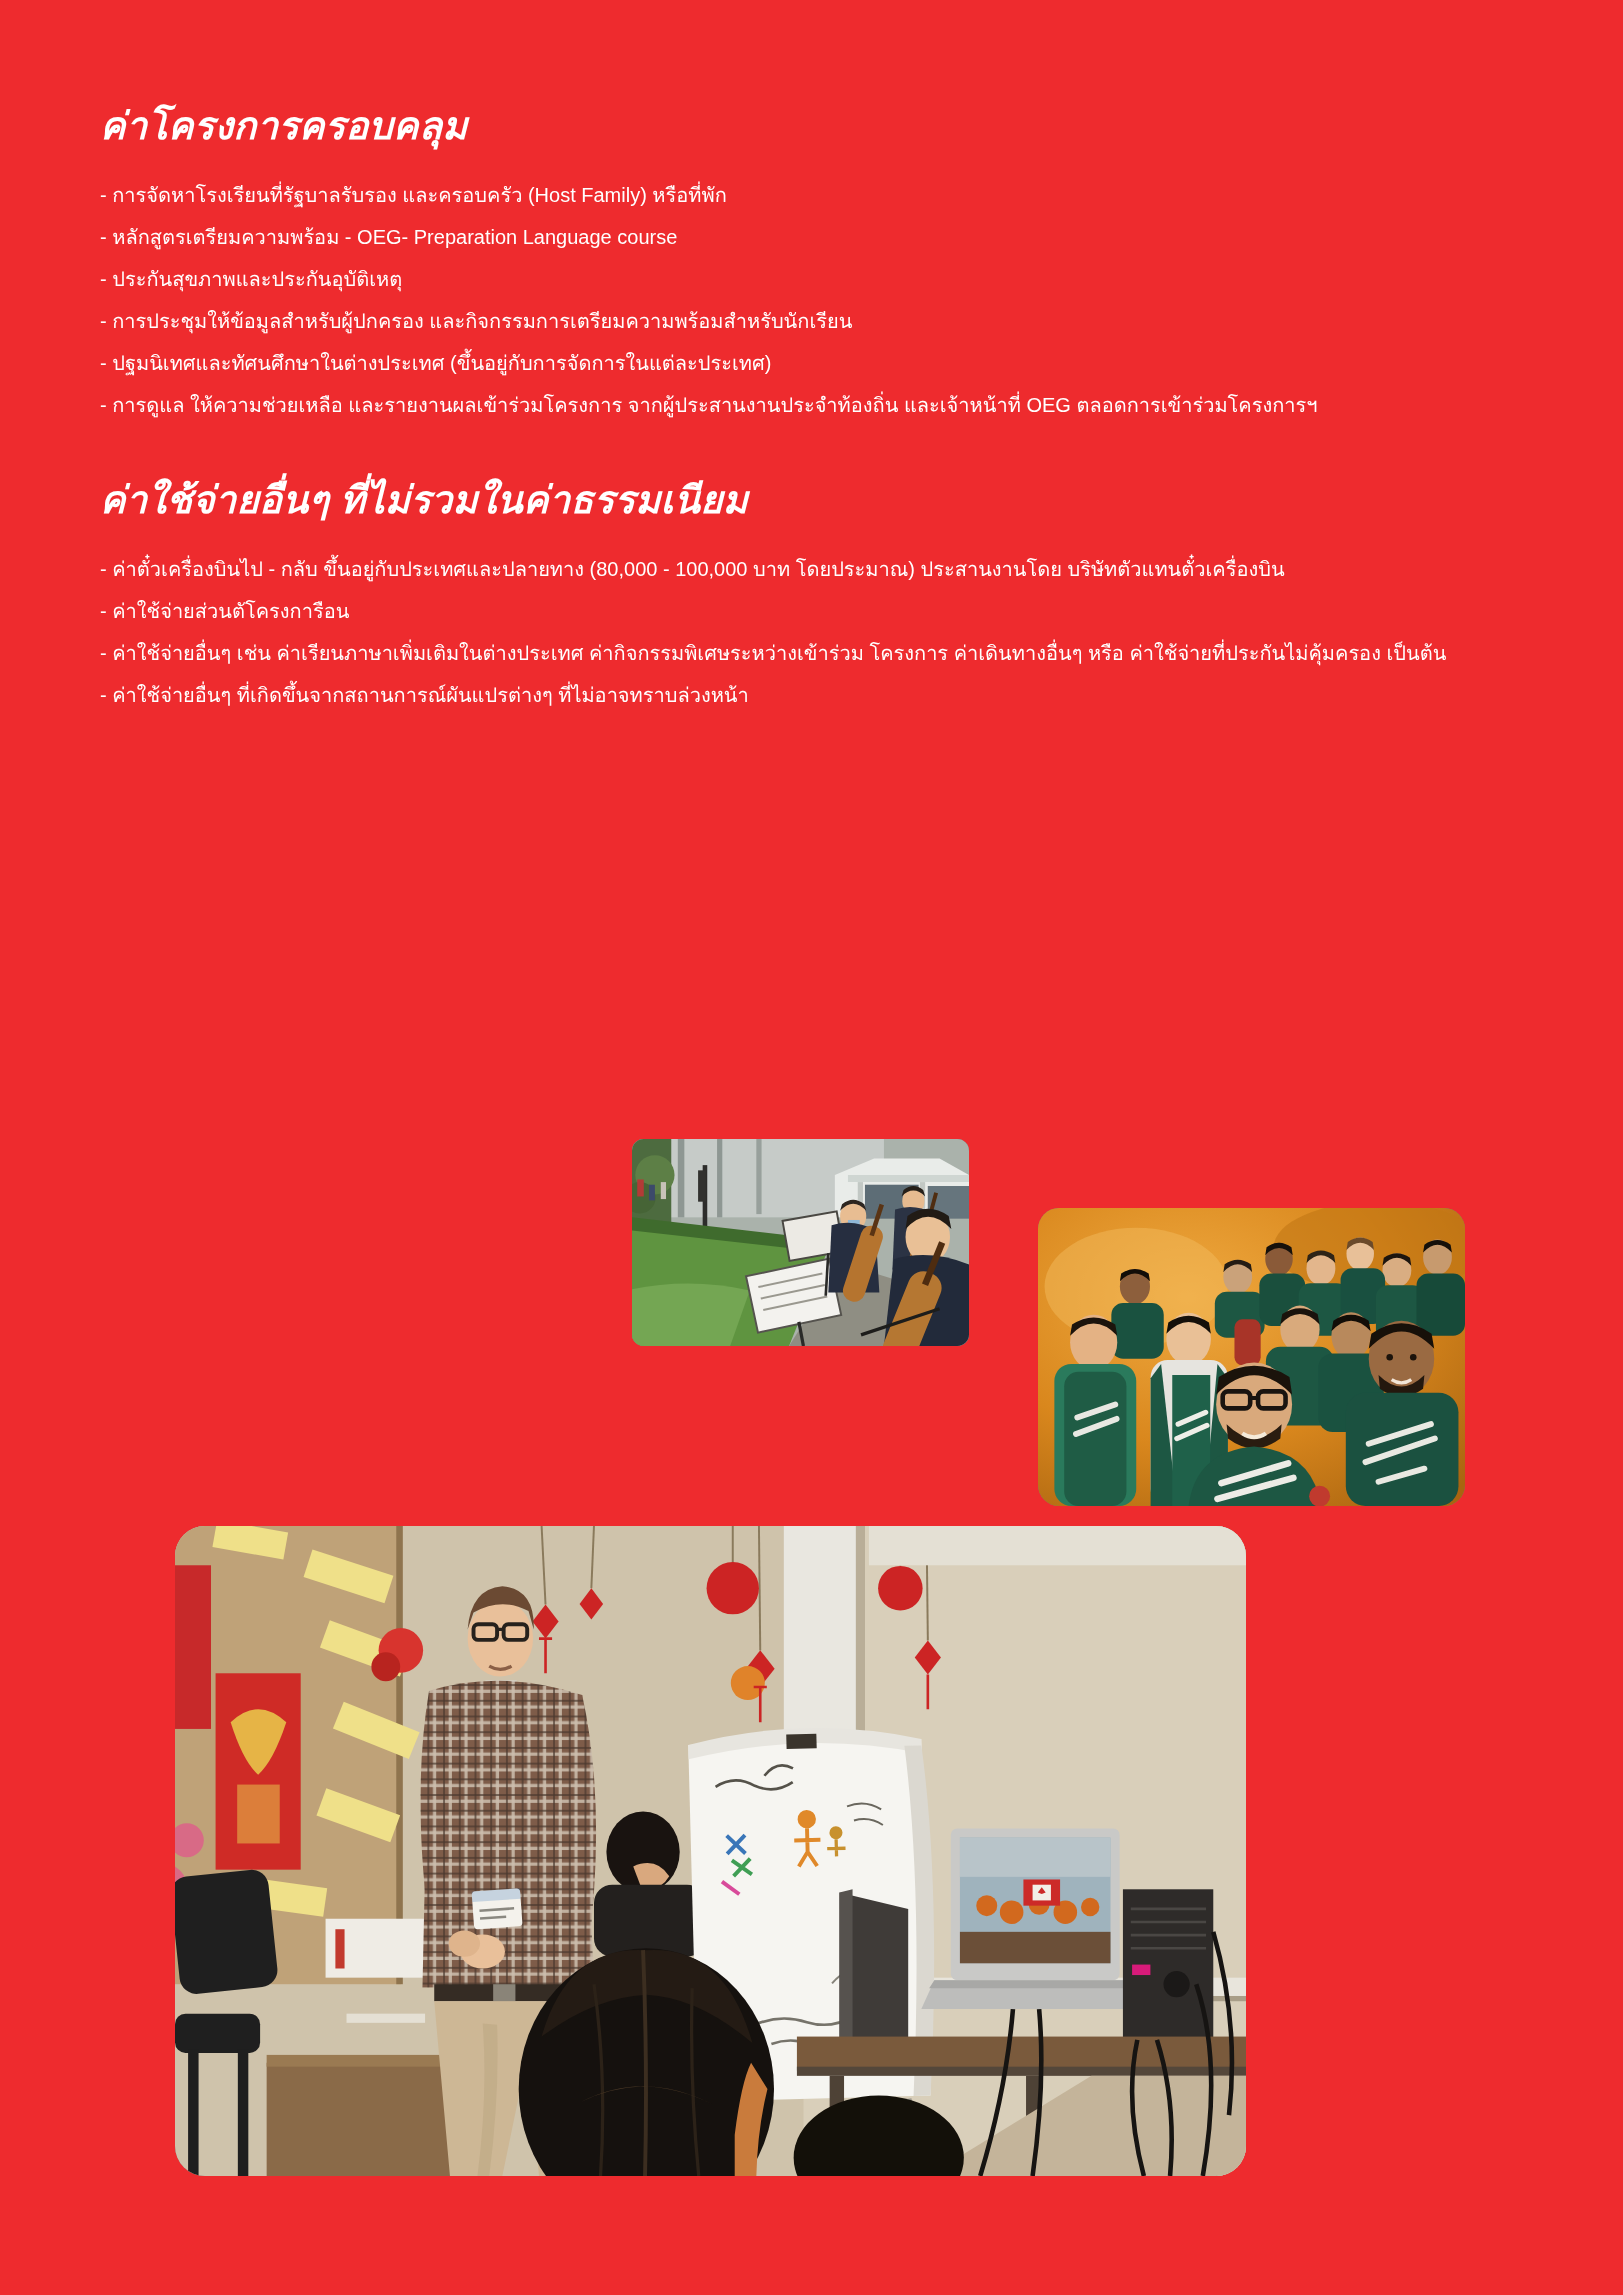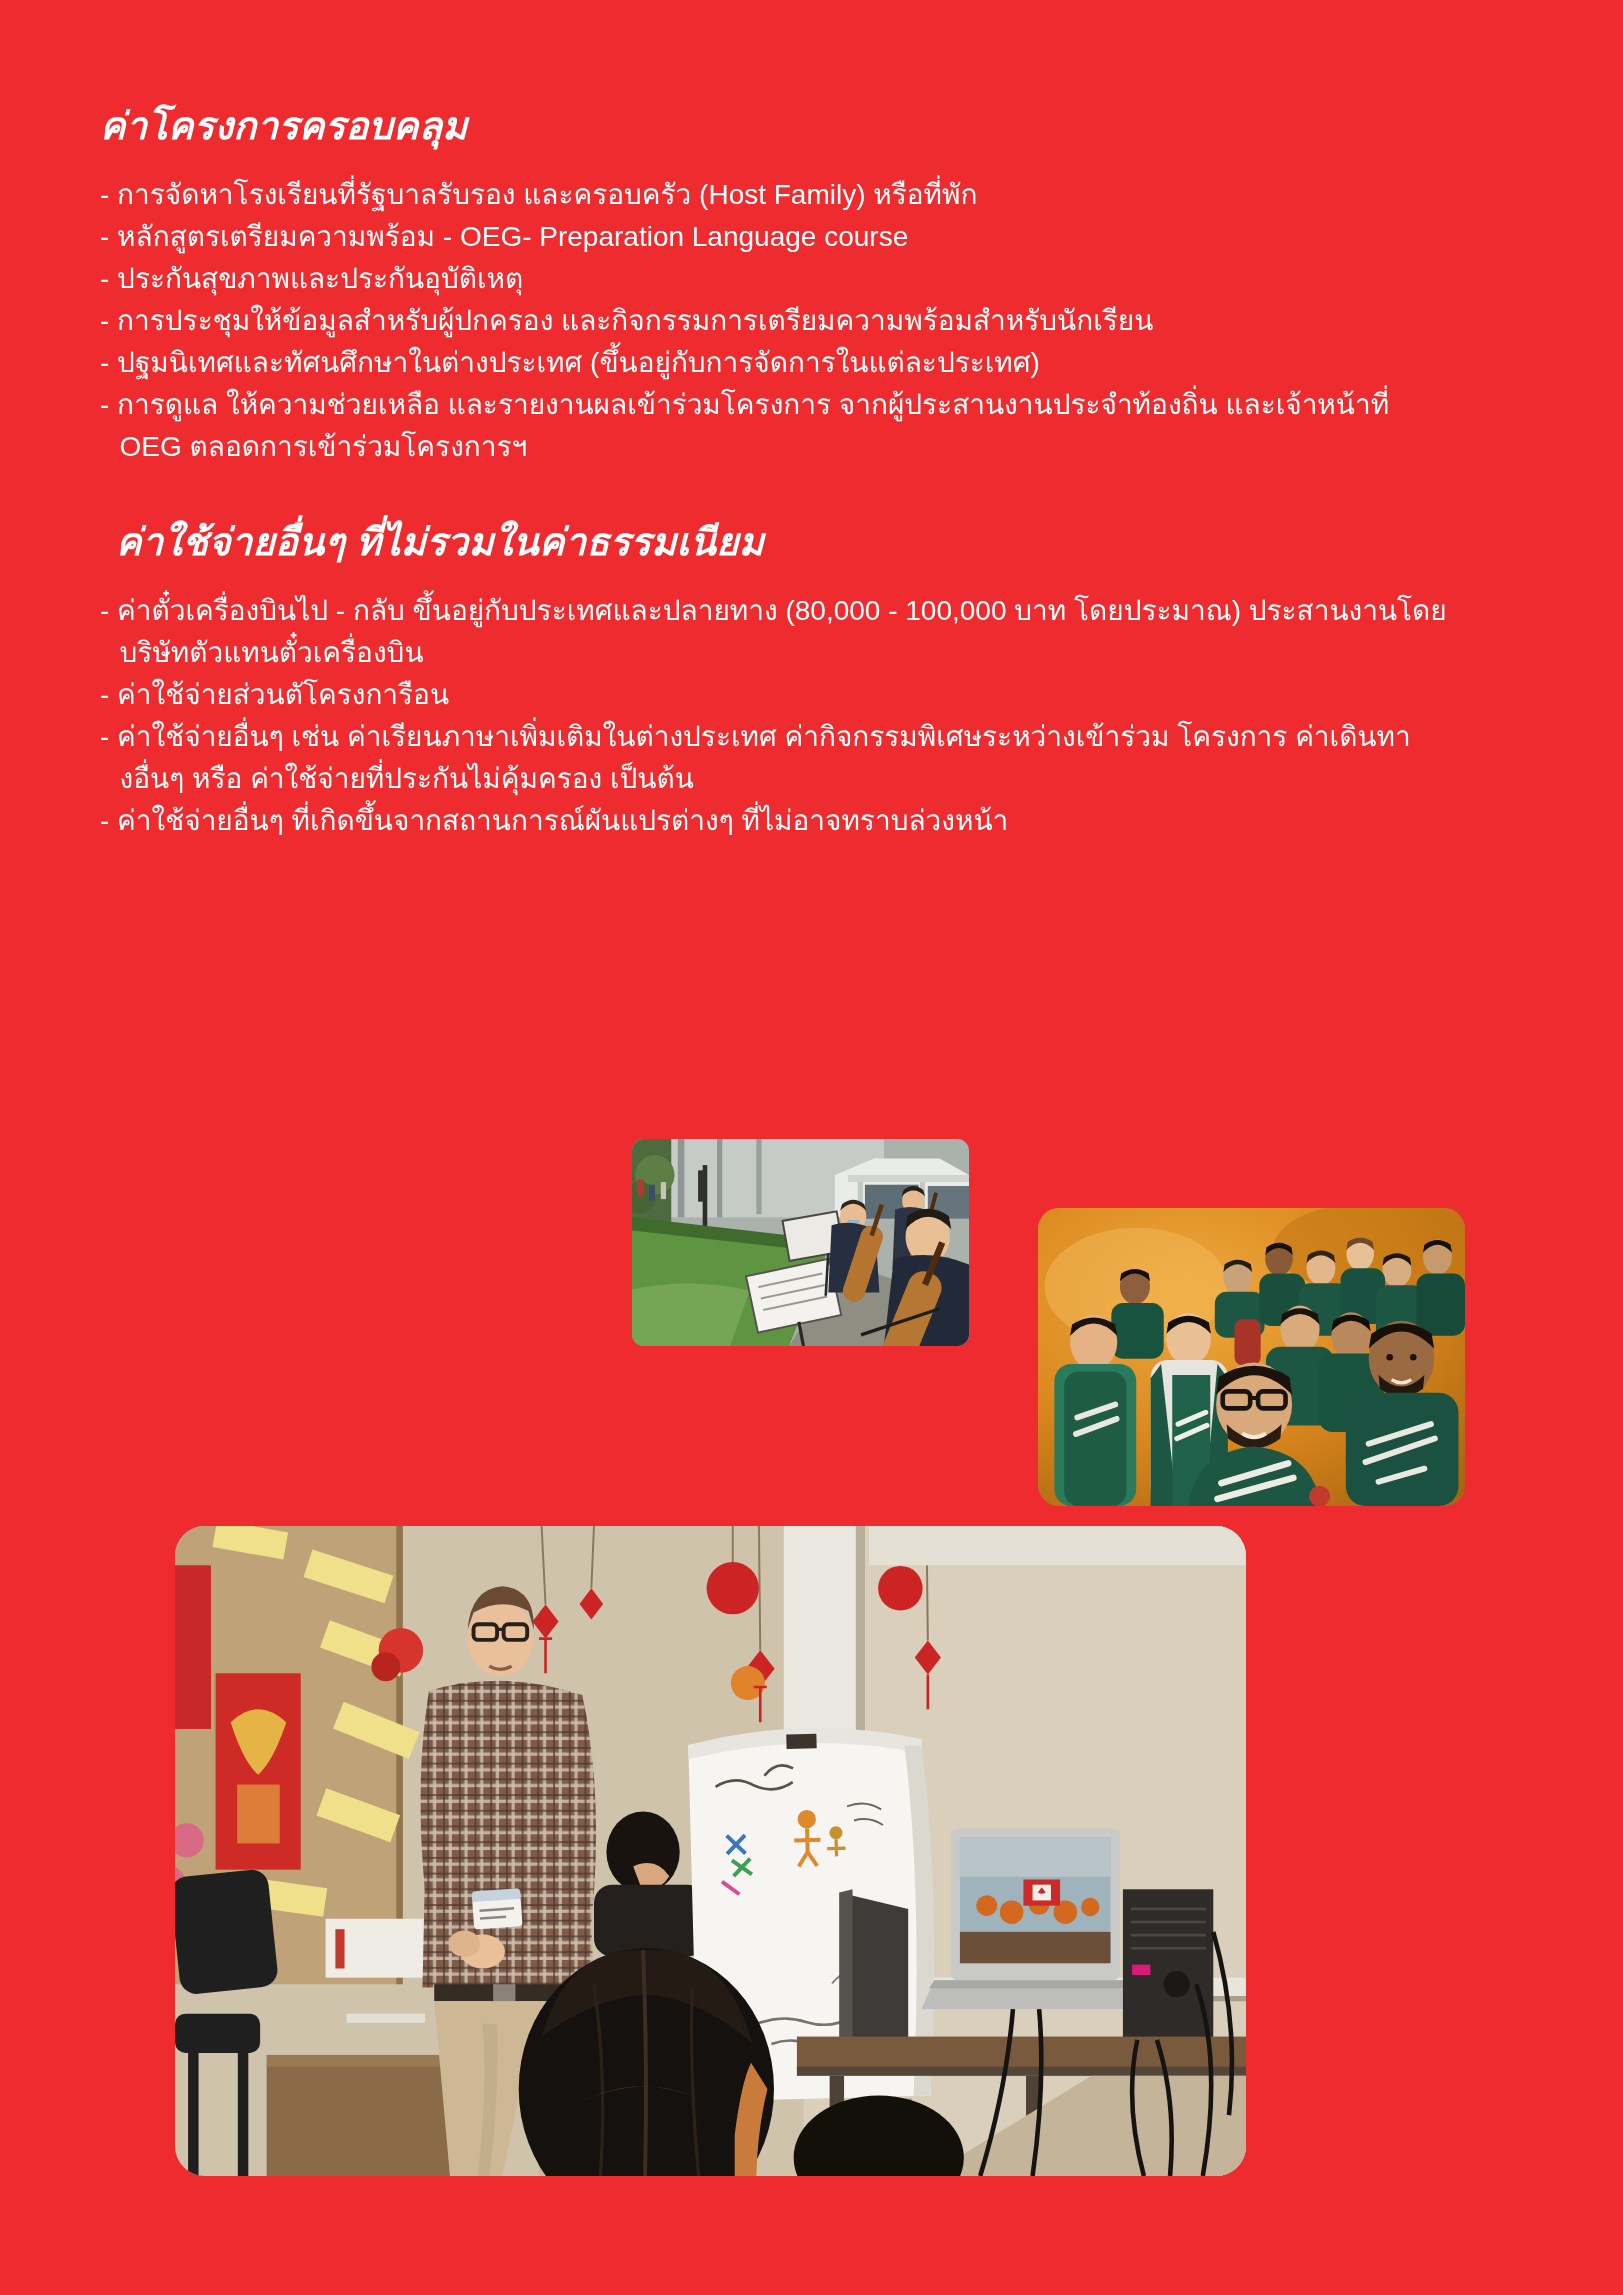--- a/index.html
+++ b/index.html
@@ -25,31 +25,30 @@
     font-size: 38px;
     line-height: 46px;
     font-weight: 700;
     font-style: italic;
     letter-spacing: 0.3px;
   }
   .bullet-list {
     list-style: none;
     margin: 0;
     padding: 0;
-    font-size: 28px;
+    font-size: 20px;
     line-height: 42px;
     font-weight: 400;
   }
   .bullet-list li {
     padding-left: 19.6px;
     text-indent: -19.6px;
   }
   .section-excluded .section-title {
     margin-top: 51px;
-    margin-left: 16px;
   }
   figure.photo {
     position: absolute;
     margin: 0;
     overflow: hidden;
     background: #777;
   }
   figure.photo svg { display: block; width: 100%; height: 100%; }
   .photo-orchestra  { left: 632px;  top: 1139px; width: 337px;  height: 207px; border-radius: 11.8px; }
   .photo-basketball { left: 1038px; top: 1208px; width: 427px;  height: 298px; border-radius: 21px; }

